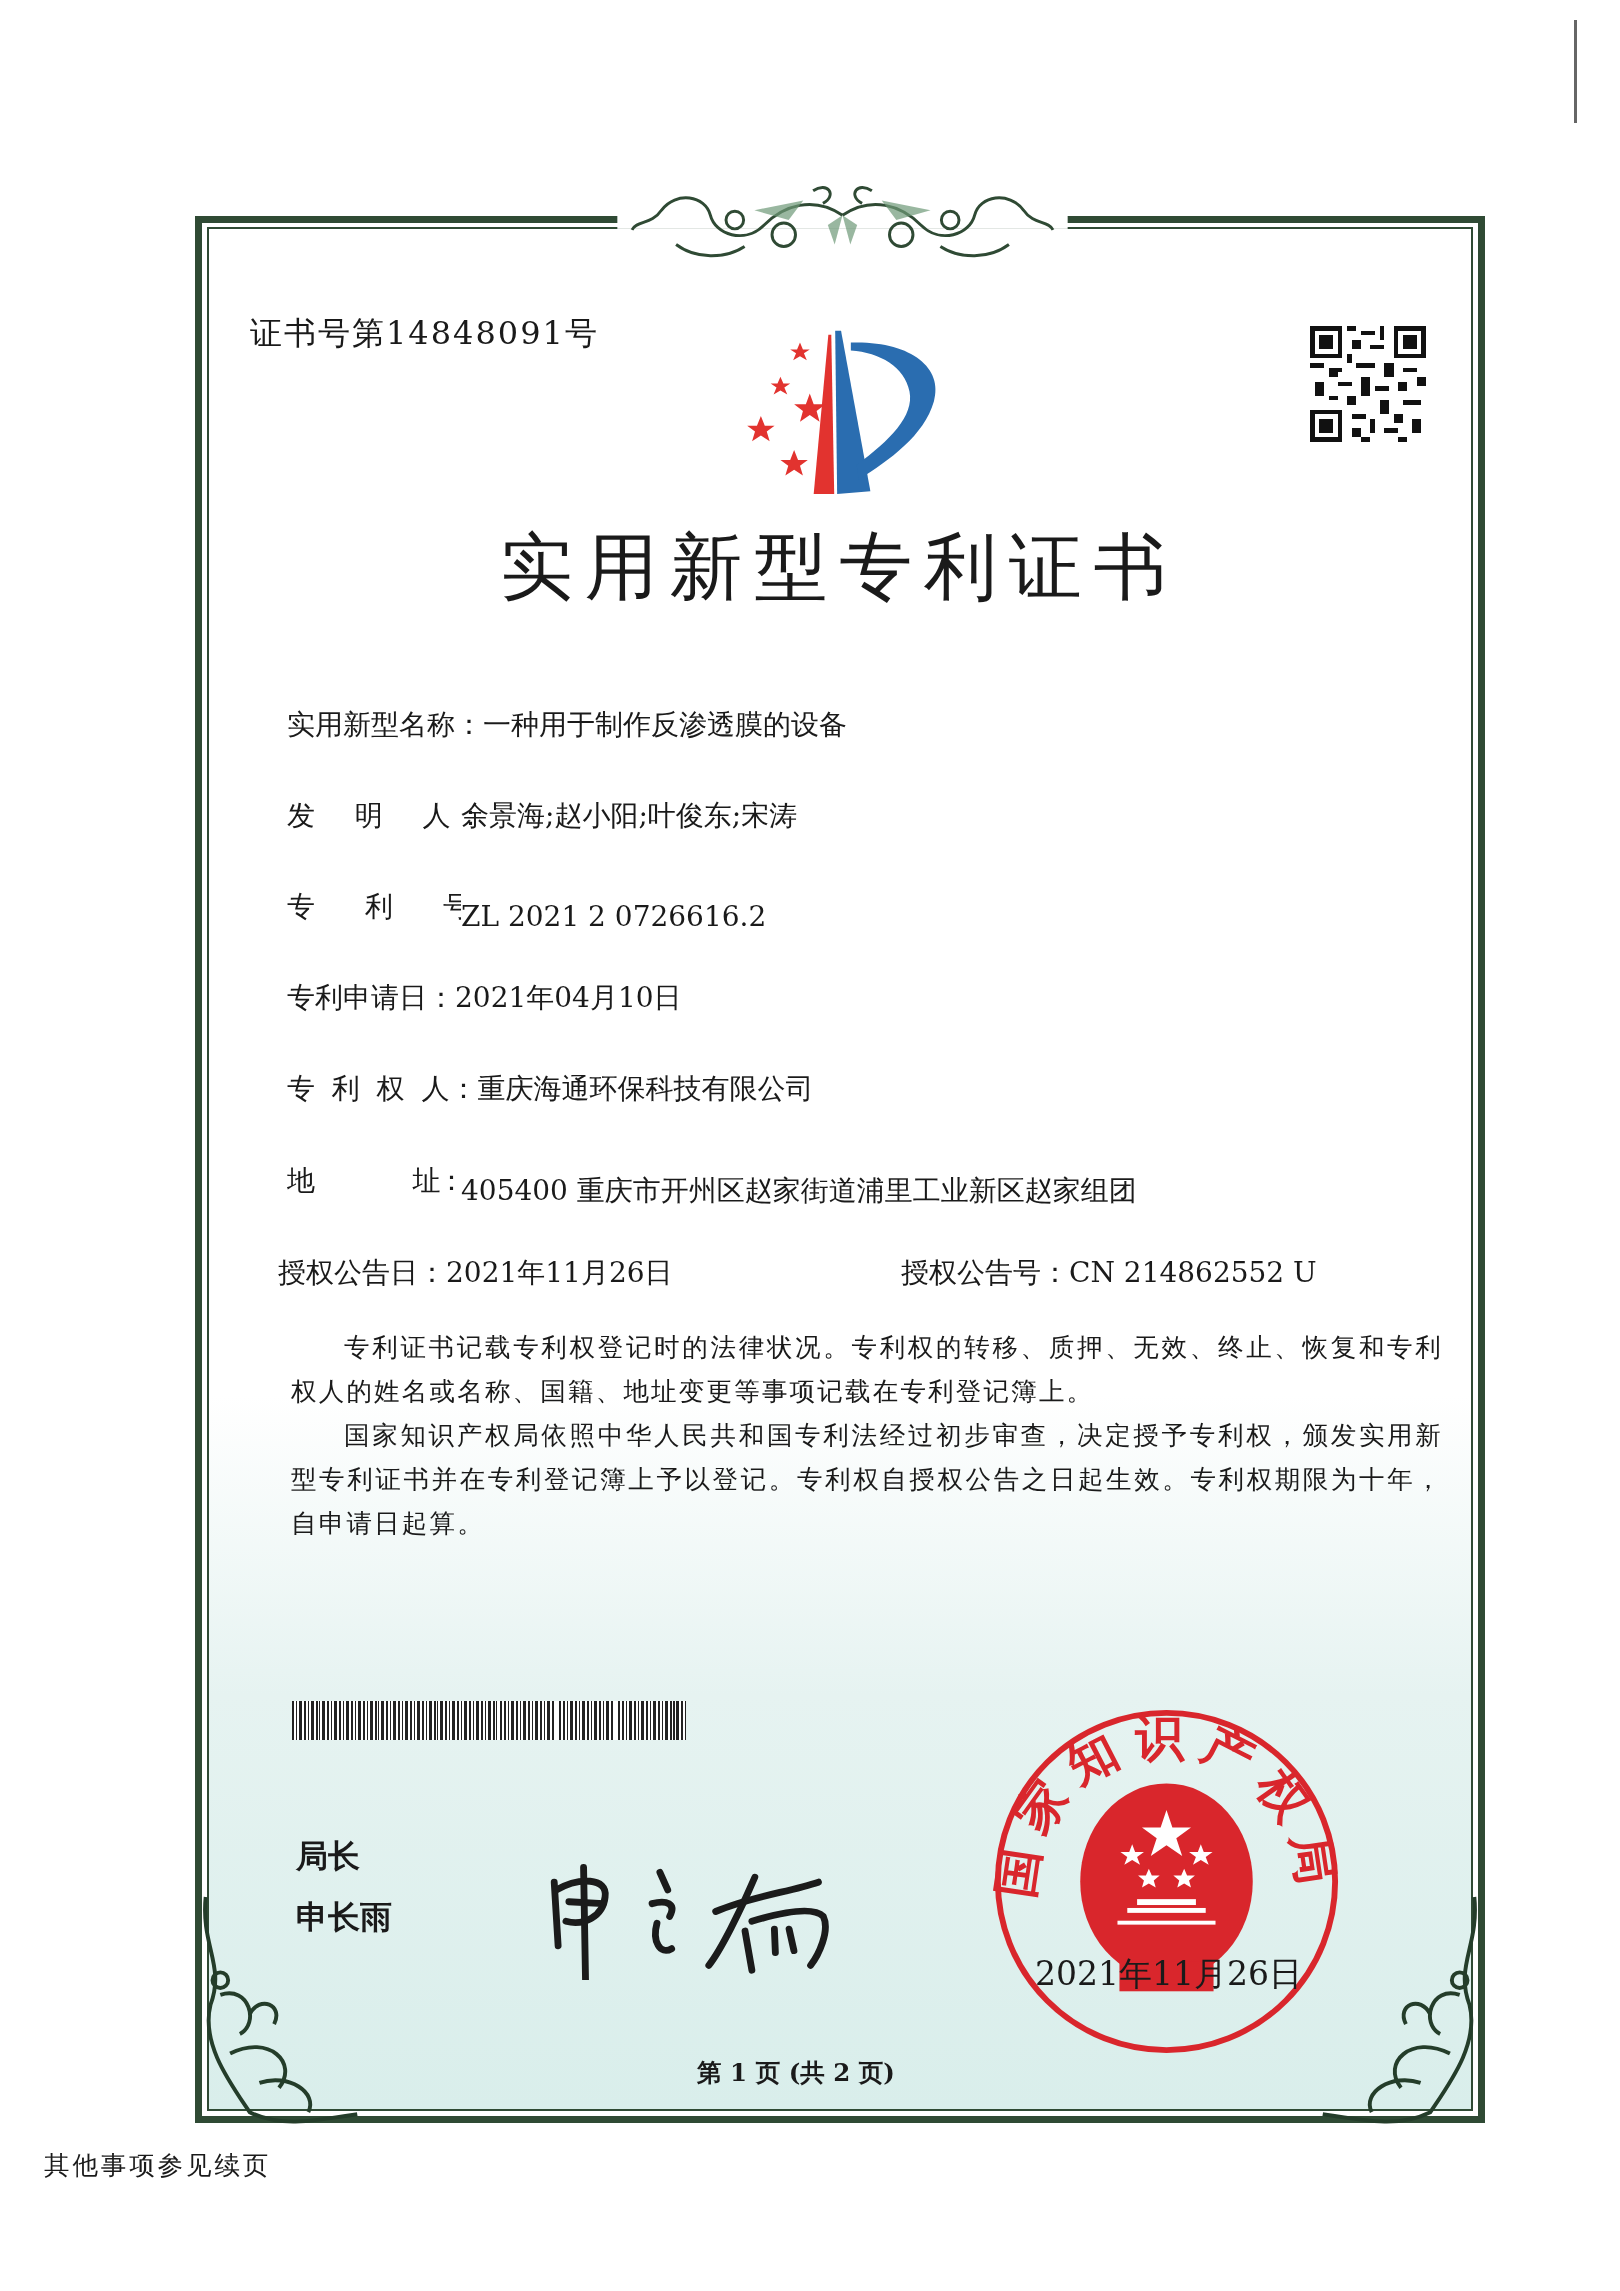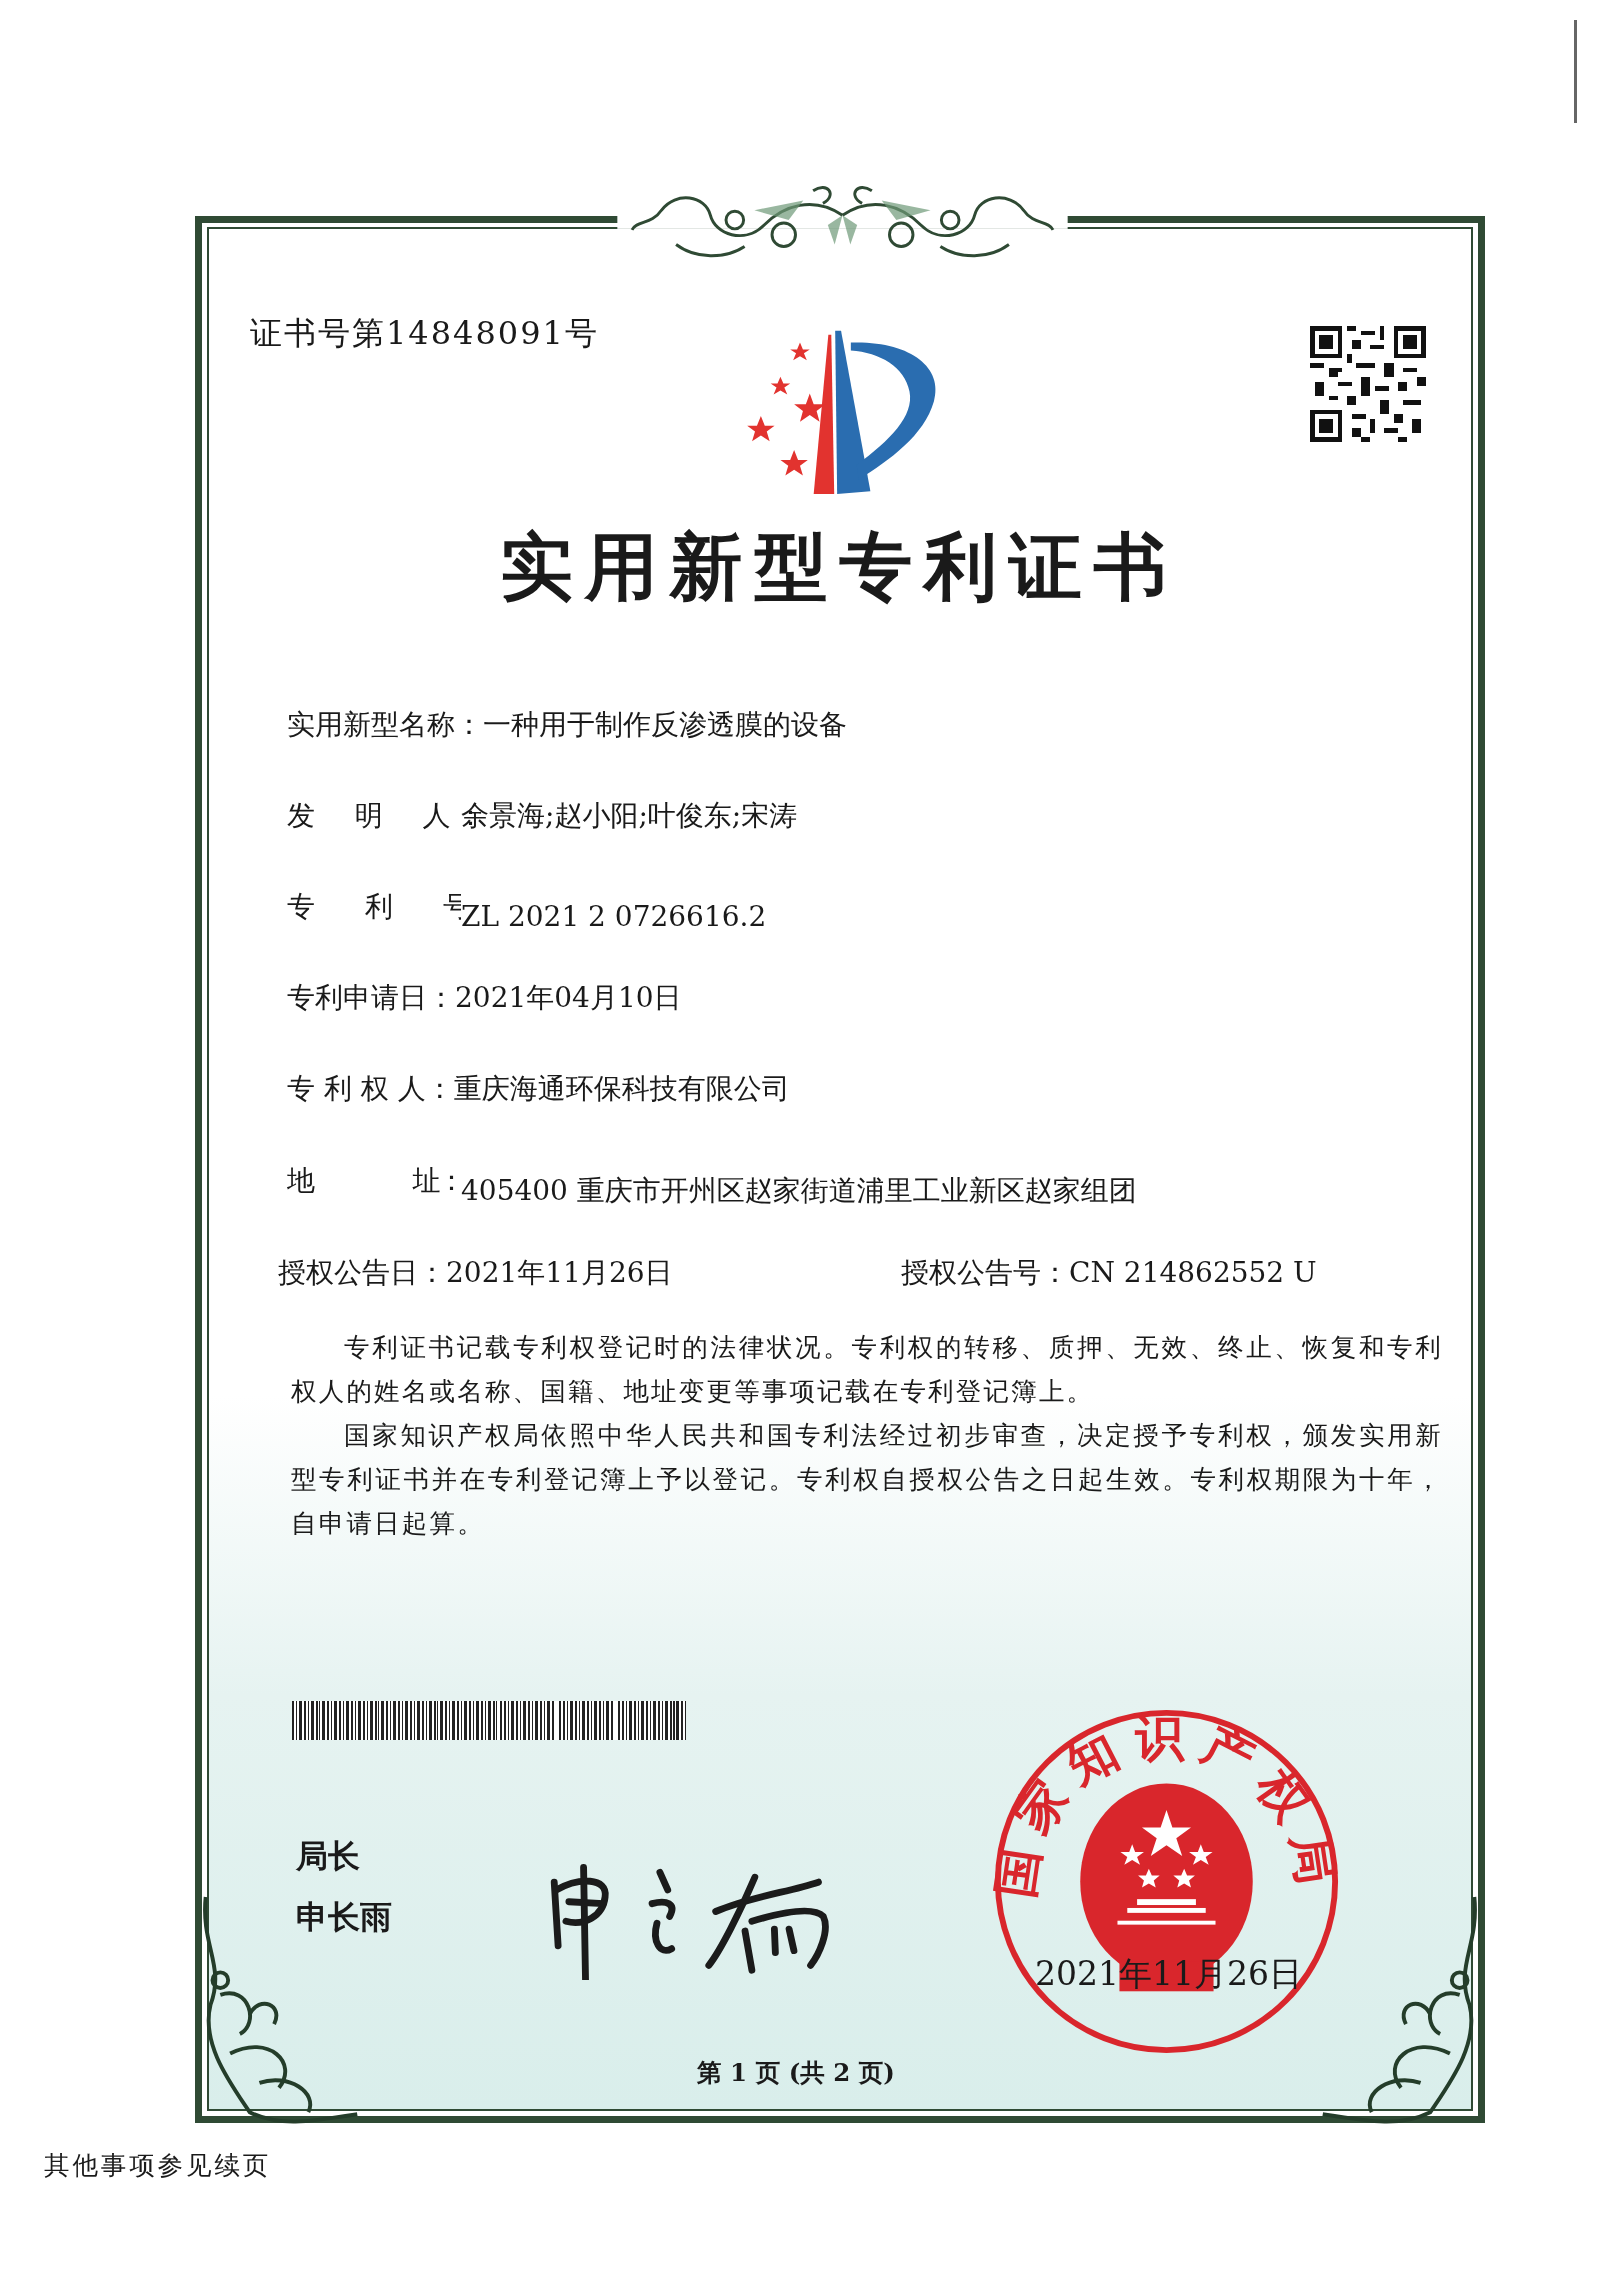--- a/index.html
+++ b/index.html
@@ -8,24 +8,24 @@
   .abs{position:absolute;}
   .frame-outer{position:absolute;left:195px;top:216px;width:1290px;height:1907px;
        border:7.8px solid #2f4a34;box-sizing:border-box;}
   .frame-inner{position:absolute;left:207px;top:227px;width:1266px;height:1884px;
        border:2px solid #2f4a34;box-sizing:border-box;
        background:linear-gradient(to bottom,#ffffff 0%,#ffffff 62%,#e6f3f1 78%,#d9eeeb 100%);}
   .ornament{position:absolute;}
   .cert-no{left:250px;top:312px;font-size:32px;letter-spacing:2px;}
   .qr{left:1310px;top:326px;width:116px;height:116px;}
   .logo{left:733px;top:323px;width:221px;height:176px;}
-  .title{left:500px;top:519px;font-size:73px;letter-spacing:11.8px;font-weight:bold;
+  .title{left:500px;top:519px;font-size:73px;letter-spacing:11.8px;font-weight:normal;
          font-family:"DejaVu Serif","Liberation Serif",serif;}
   .field{position:absolute;font-size:28px;white-space:nowrap;}
-  .field .lbl{display:inline-block;}
+  .field .lbl{display:inline-block;font-family:Liberation Mono, monospace;}
   .para{position:absolute;left:291px;width:1152px;font-size:25.5px;line-height:44px;
         letter-spacing:2.2px;text-align:justify;}
   .para p{margin:0;text-indent:53px;}
   .barcode{left:292px;top:1701px;width:394px;height:39px;
      background:repeating-linear-gradient(90deg,#222 0 2px,#fff 2px 3.9px,#222 3.9px 4.9px,#fff 4.9px 6.9px,#222 6.9px 9.8px,#fff 9.8px 11.8px);}
   .director{left:296px;font-size:32px;font-family:"DejaVu Sans","Liberation Sans",sans-serif;font-weight:bold;}
   .signature{left:544px;top:1843px;width:314px;height:137px;}
   .seal{left:992px;top:1707px;width:349px;height:349px;}
   .seal-date{left:1035px;top:1952px;font-size:33px;color:#1a1a1a;}
   .page-no{left:0;width:1592px;top:2056px;text-align:center;font-size:24.5px;font-weight:bold;}

